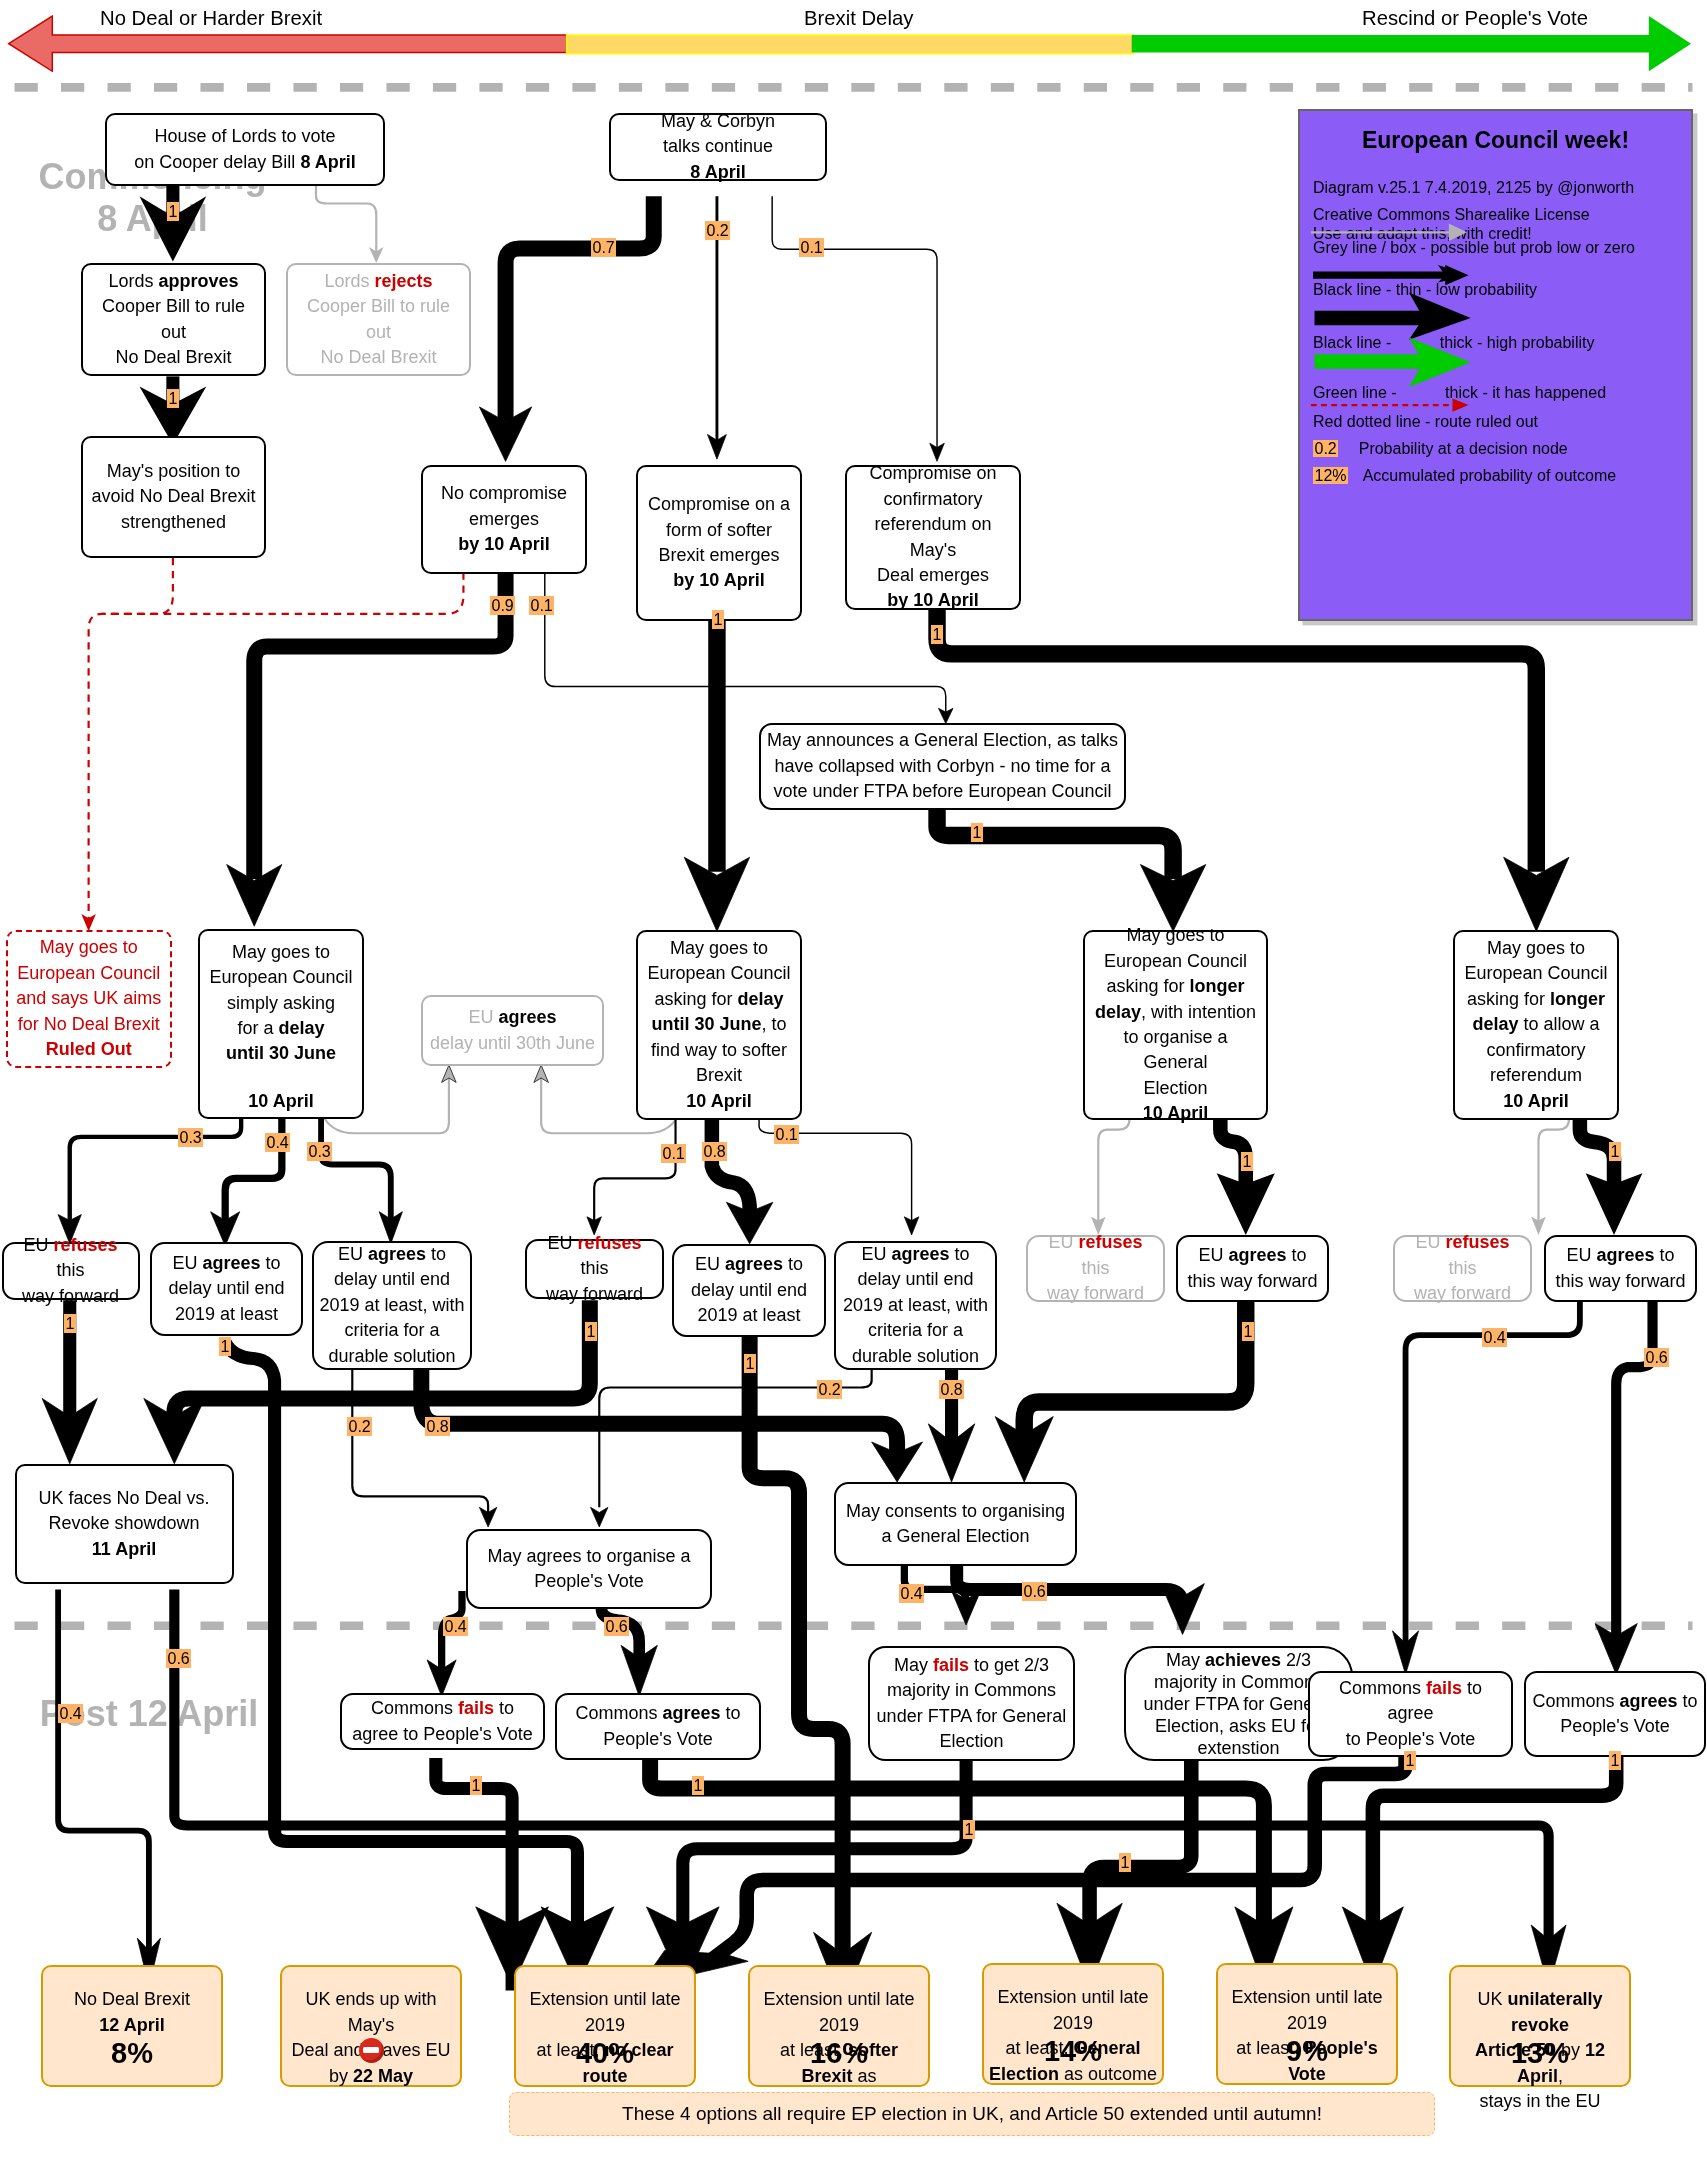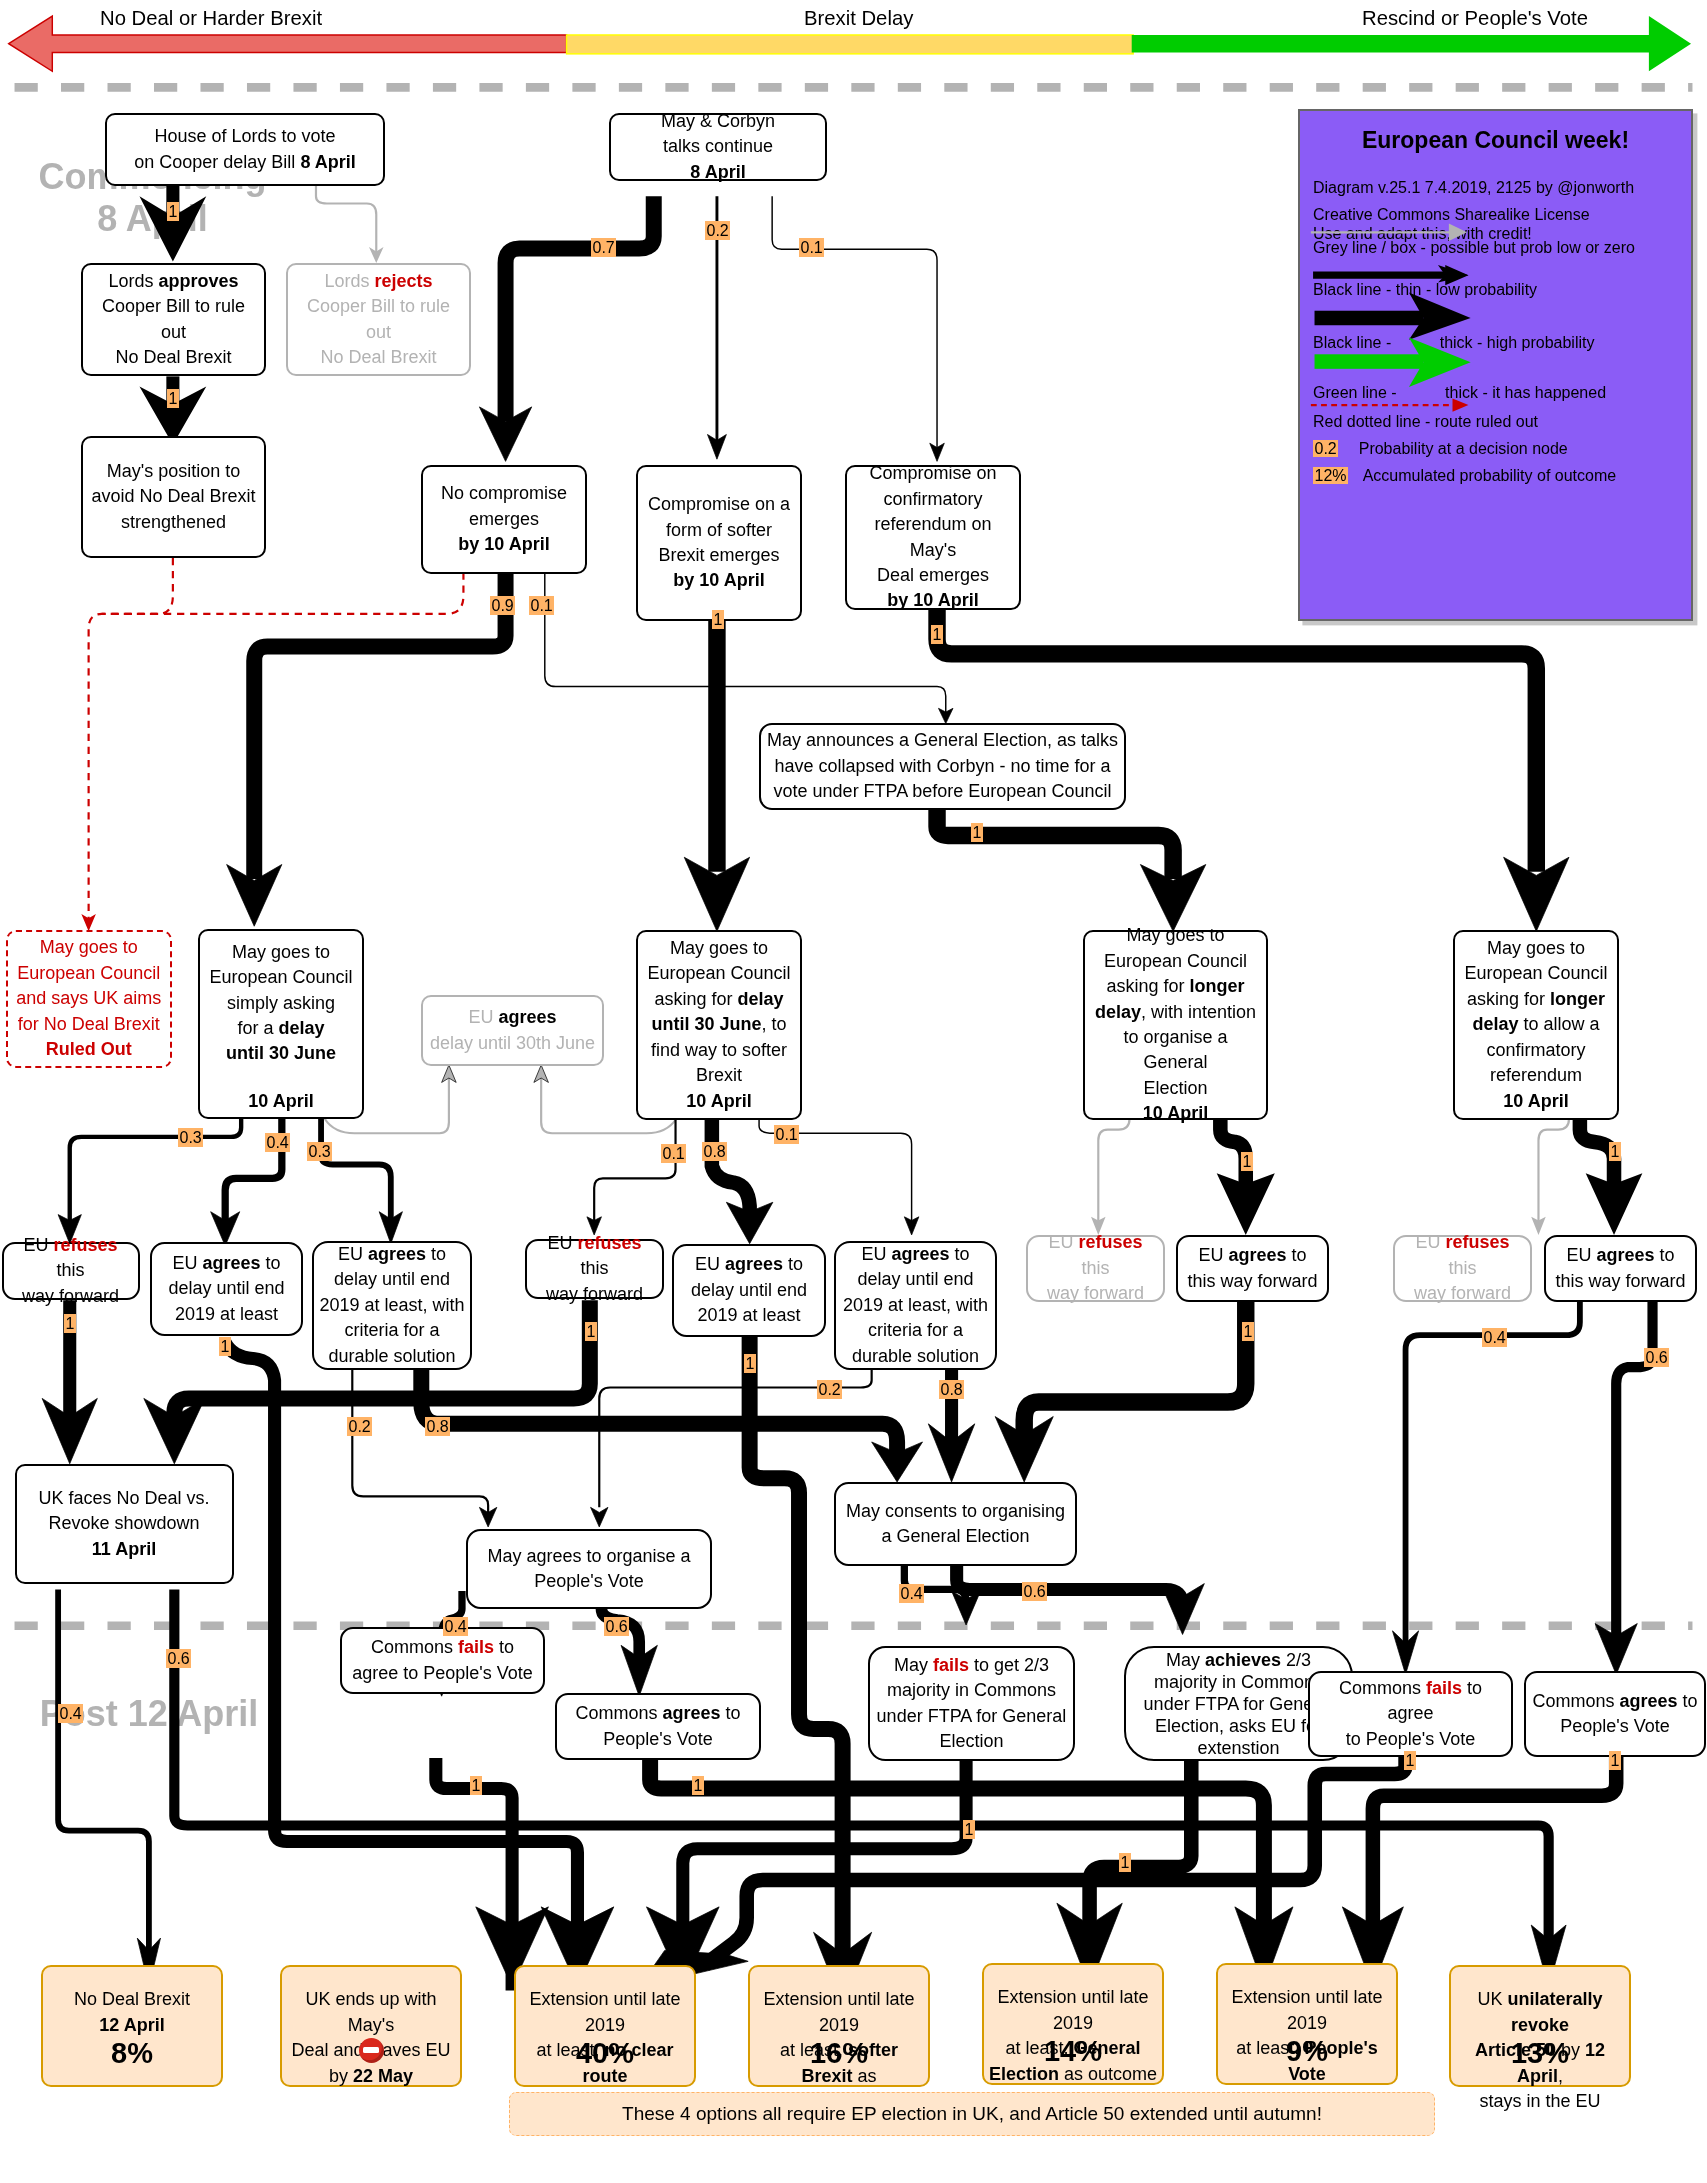--- a/index.html
+++ b/index.html
@@ -427,21 +427,21 @@
 </div>
 <div class="node" style="left:425px; top:1529px; width:246px; height:80px; border-radius:14.5px;margin-left:41px;">
   <div>May agrees to organise a</div>
   <div>People's Vote</div>
 </div>
 <div class="node" style="left:834px; top:1482px; width:243px; height:84px; border-radius:14.5px;">
   <div>May consents to organising</div>
   <div>a General Election</div>
 </div>
 
-<div class="node" style="left:340px; top:1627px; width:205px; height:67px; border-radius:13px;">
+<div class="node" style="left:340px; top:1693px; width:205px; height:57px; border-radius:13px;">
   <div><span>Commons</span> <span class="r">fails</span> <span>to</span></div>
   <div>agree to People's Vote</div>
 </div>
 <div class="node" style="left:555px; top:1693px; width:206px; height:67px; border-radius:13px;">
   <div><span>Commons</span> <span class="g">agrees</span> <span>to</span></div>
   <div>People's Vote</div>
 </div>
 <div class="node" style="left:868px; top:1646px; width:207px; height:115px; border-radius:17.4px;">
   <div><span>May</span> <span class="r">fails</span> <span>to get 2/3</span></div>
   <div>majority in Commons</div>

